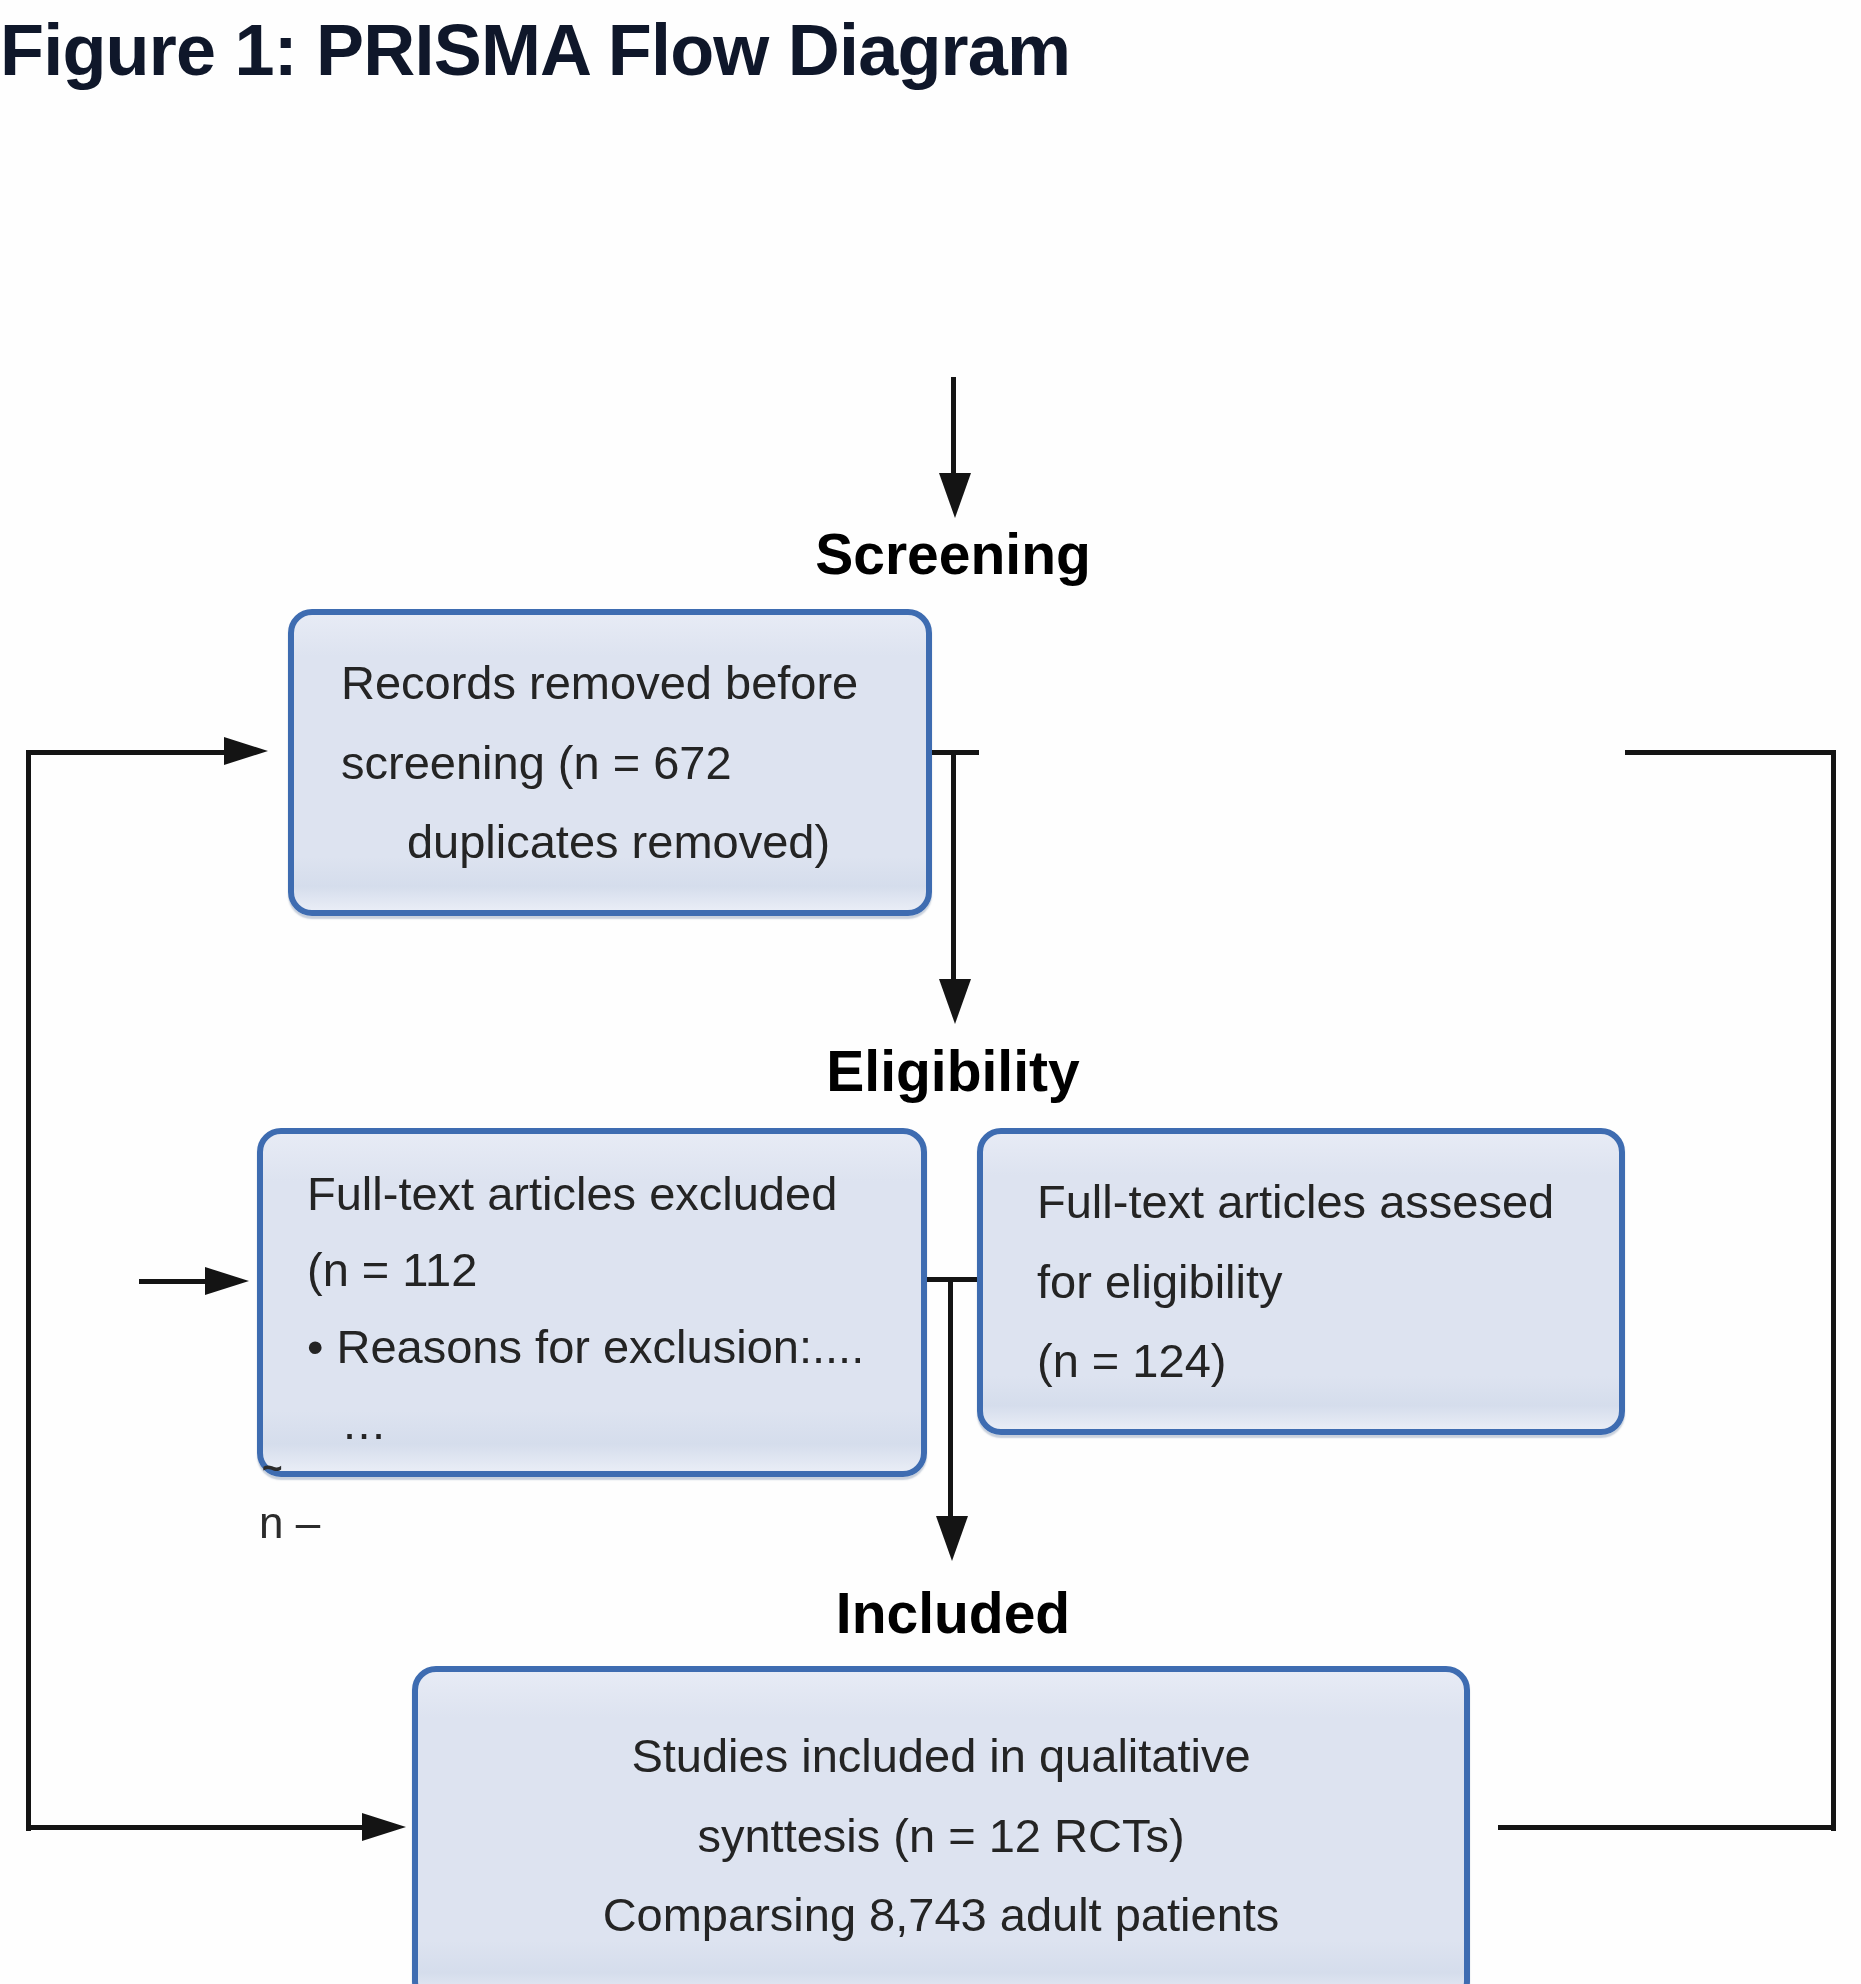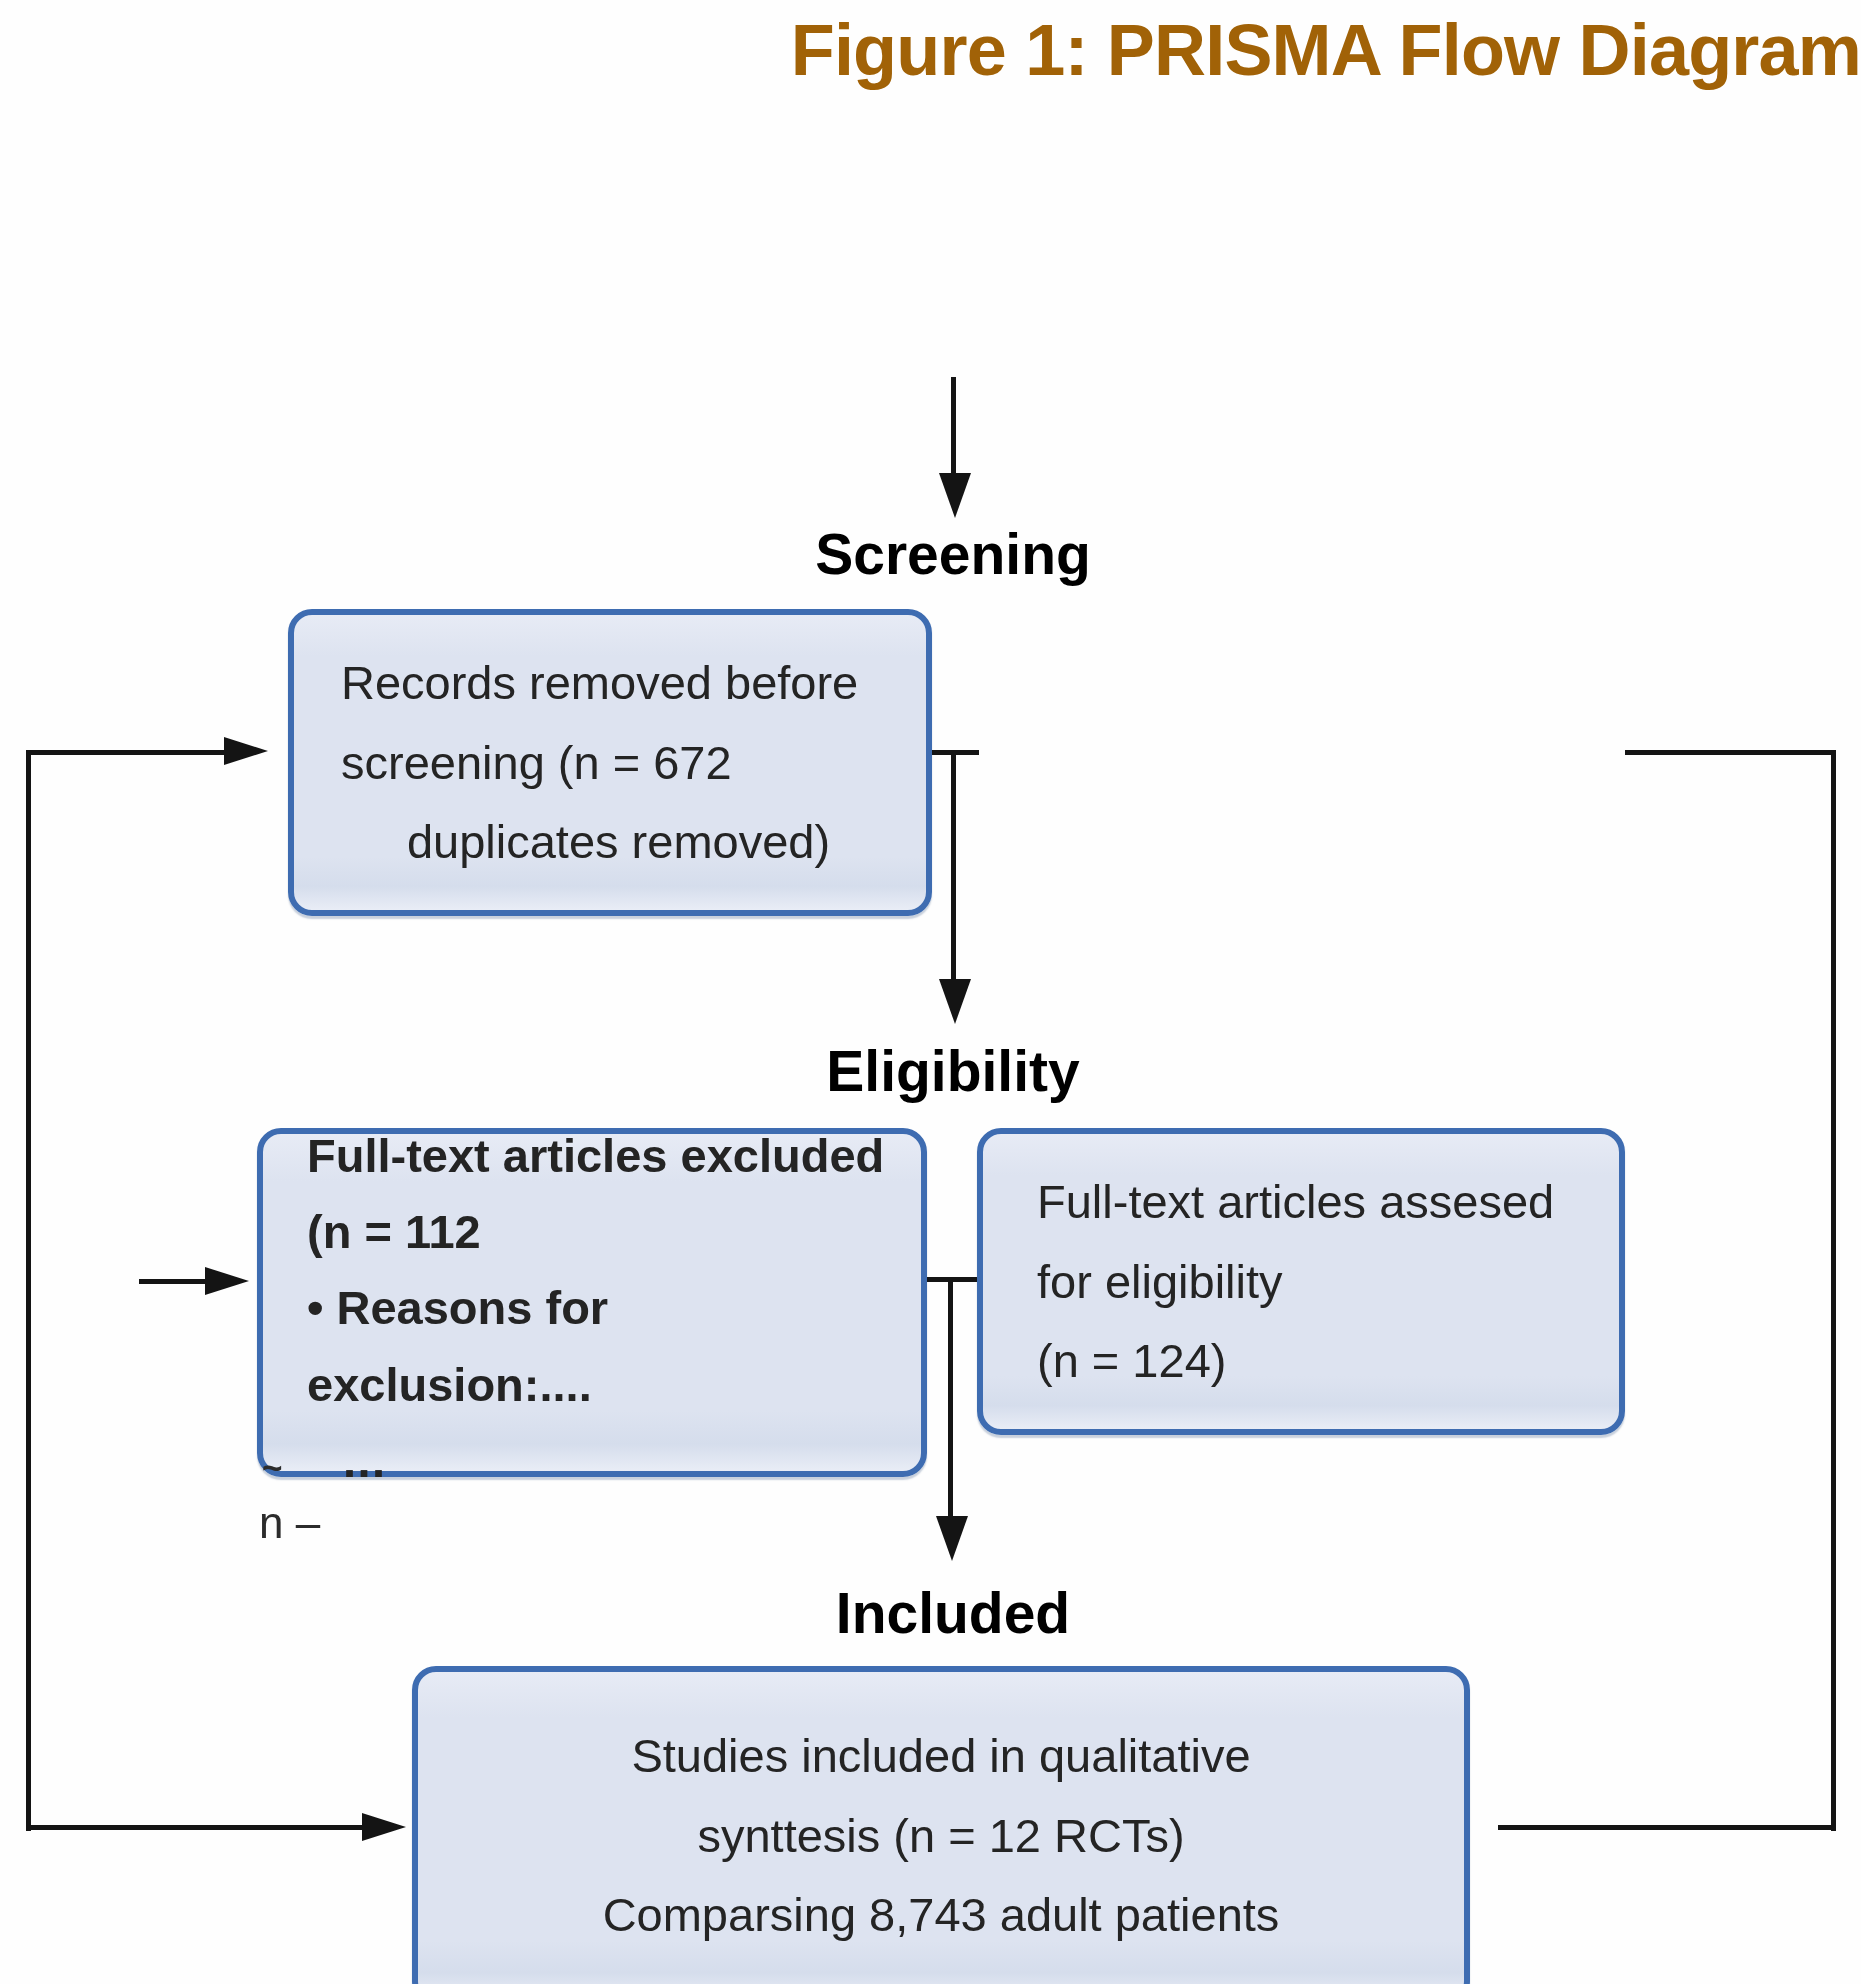--- a/index.html
+++ b/index.html
@@ -6,23 +6,23 @@
   #stage {
     position:relative;
     width:1861px; height:1985px;
     background:#fefefe;
     font-family:"Liberation Sans", sans-serif;
     color:#1e1e1e;
     overflow:hidden;
   }
   .title {
     position:absolute; left:0; right:0; top:9px;
-    text-align:right;
+    text-align:left;
     font-size:72px; font-weight:bold; letter-spacing:-0.8px;
-    color:#a16207;
+    color:#0f172a;
   }
   .box {
     position:absolute;
     box-sizing:border-box;
     border:6px solid #3e6cb1;
     border-radius:24px;
     background:linear-gradient(180deg,#e7ebf5 0%,#dde3f0 14%,#dde3f0 82%,#d5ddec 92%,#e9edf6 100%);
     box-shadow:0 2.3px 1.5px rgba(40,70,120,0.25);
     display:flex; flex-direction:column; justify-content:center;
     font-size:47px; line-height:1.7; color:#242424;
@@ -82,21 +82,21 @@
   <div class="ah-right" style="left:224px; top:737px;"></div>
   <div class="line" style="left:26px; top:1825px; width:337px; height:5.3px;"></div>
   <div class="ah-right" style="left:362px; top:1813px;"></div>
 
   <div class="line" style="left:1625px; top:750px; width:211px; height:5.3px;"></div>
   <div class="line" style="left:1831px; top:750px; width:5.3px; height:1081px;"></div>
   <div class="line" style="left:1498px; top:1825px; width:338px; height:5.3px;"></div>
 
   <div class="stage-label" style="top:1038px;">Eligibility</div>
 
-  <div class="box" style="left:257px; top:1128px; width:670px; height:349px; padding:12px 26px 0 44px; line-height:1.62;font-weight:bold;">
+  <div class="box" style="left:257px; top:1128px; width:670px; height:349px; padding:12px 26px 0 44px; line-height:1.62;">
     <span class="ln">Full-text articles excluded</span>
     <span class="ln">(n = 112</span>
     <span class="ln">• Reasons for exclusion:....</span>
     <span class="ln indent">...</span>
   </div>
 
   <div class="line" style="left:139px; top:1279px; width:69px; height:5.3px;"></div>
   <div class="ah-right" style="left:205px; top:1267px;"></div>
 
   <div class="box" style="left:977px; top:1128px; width:648px; height:307px; padding:0 26px 0 54px;">

